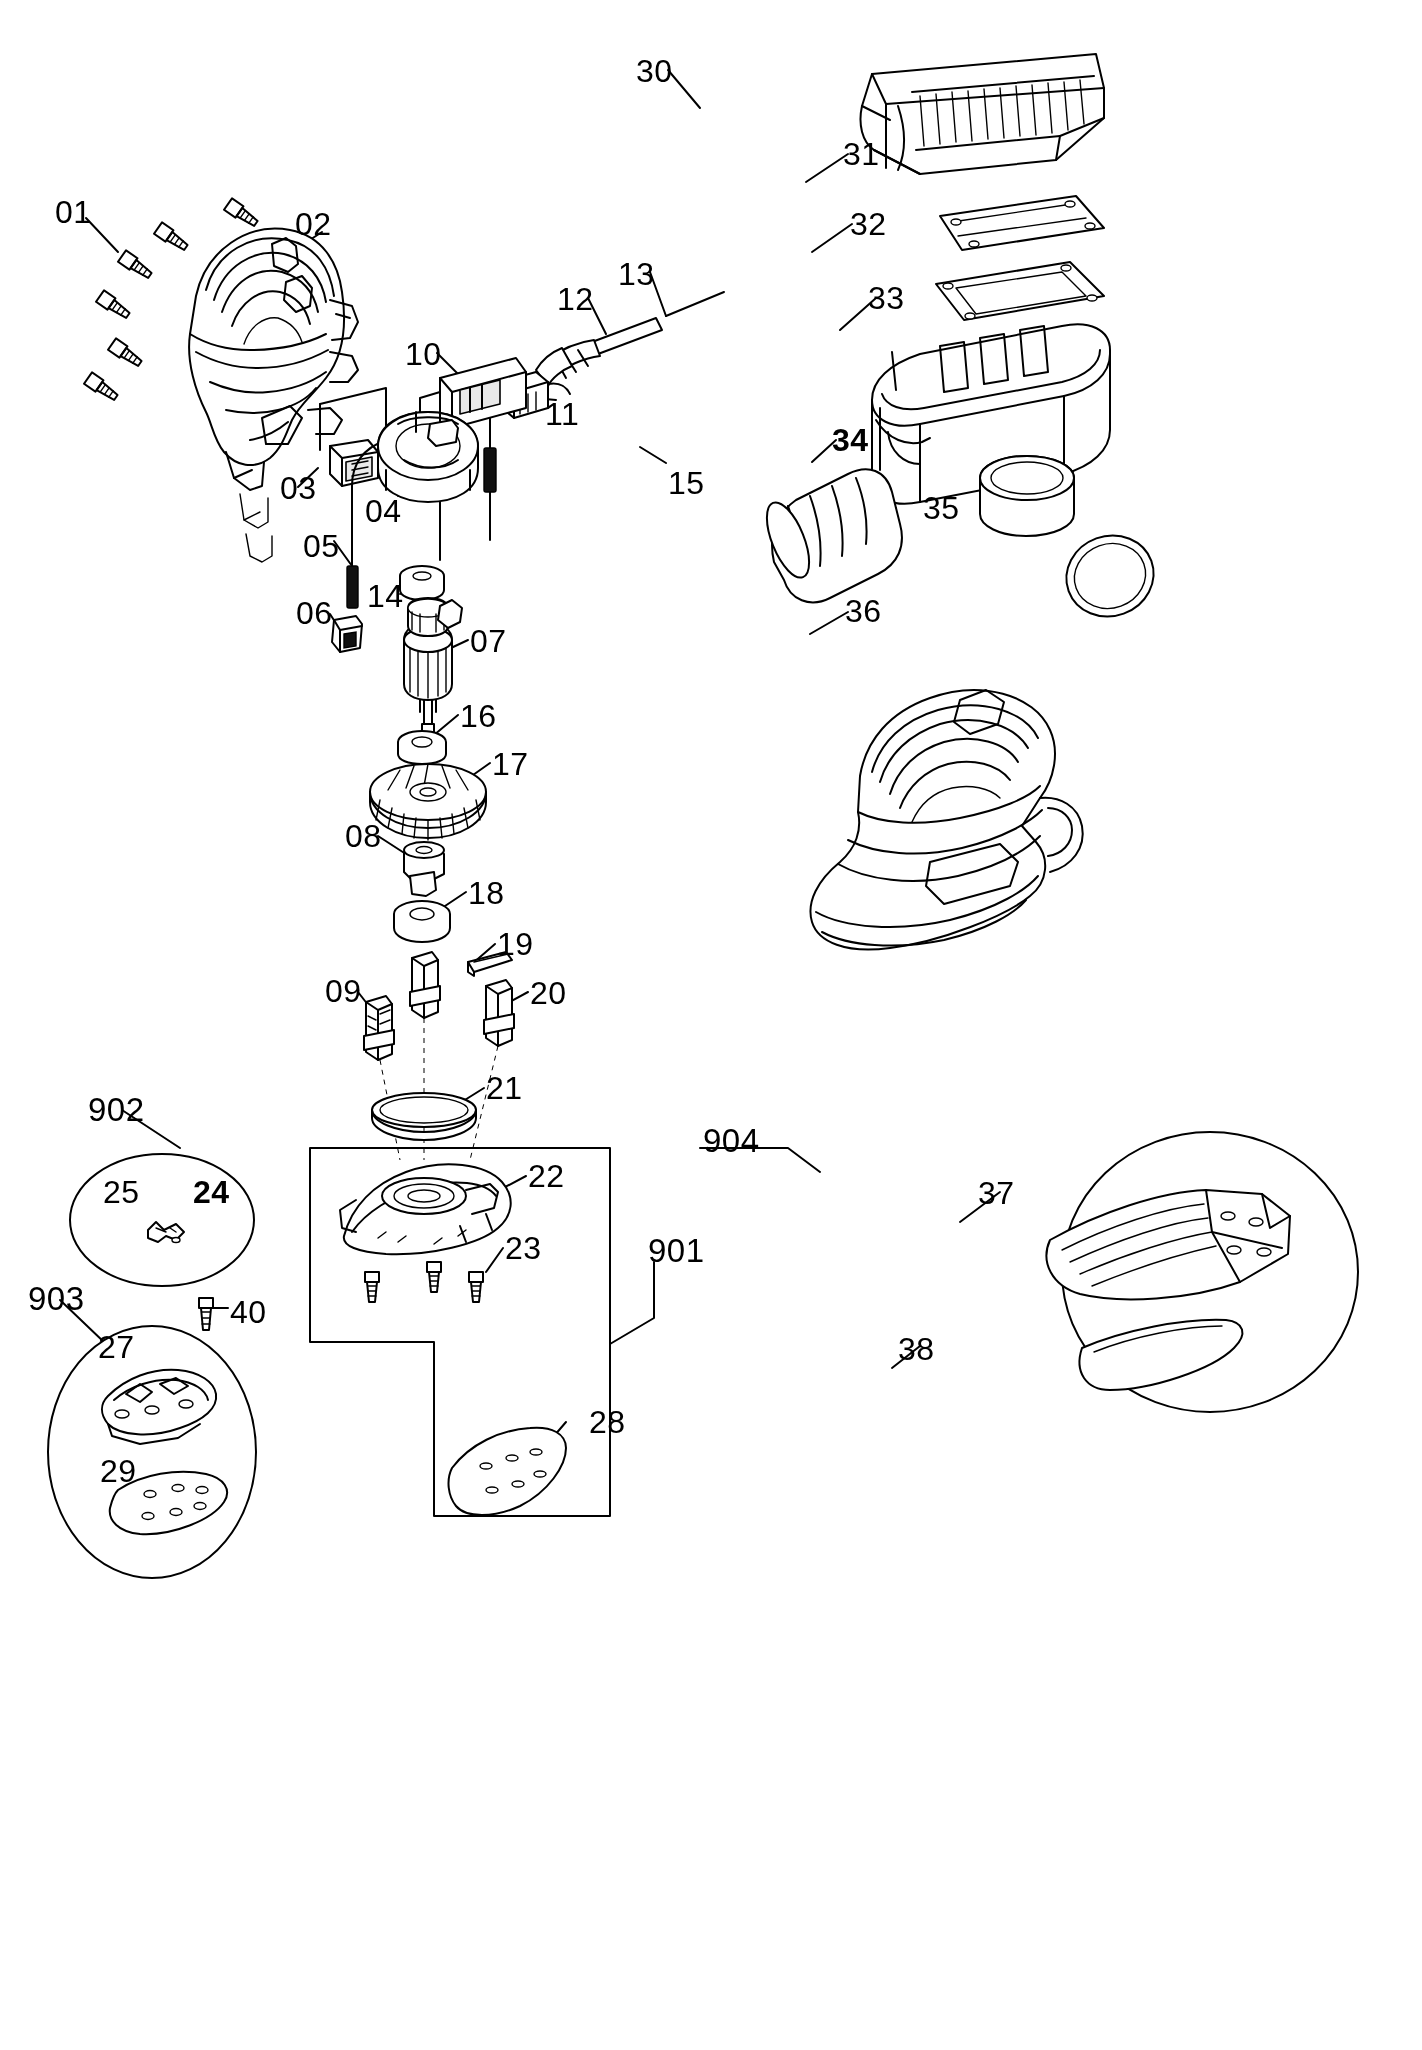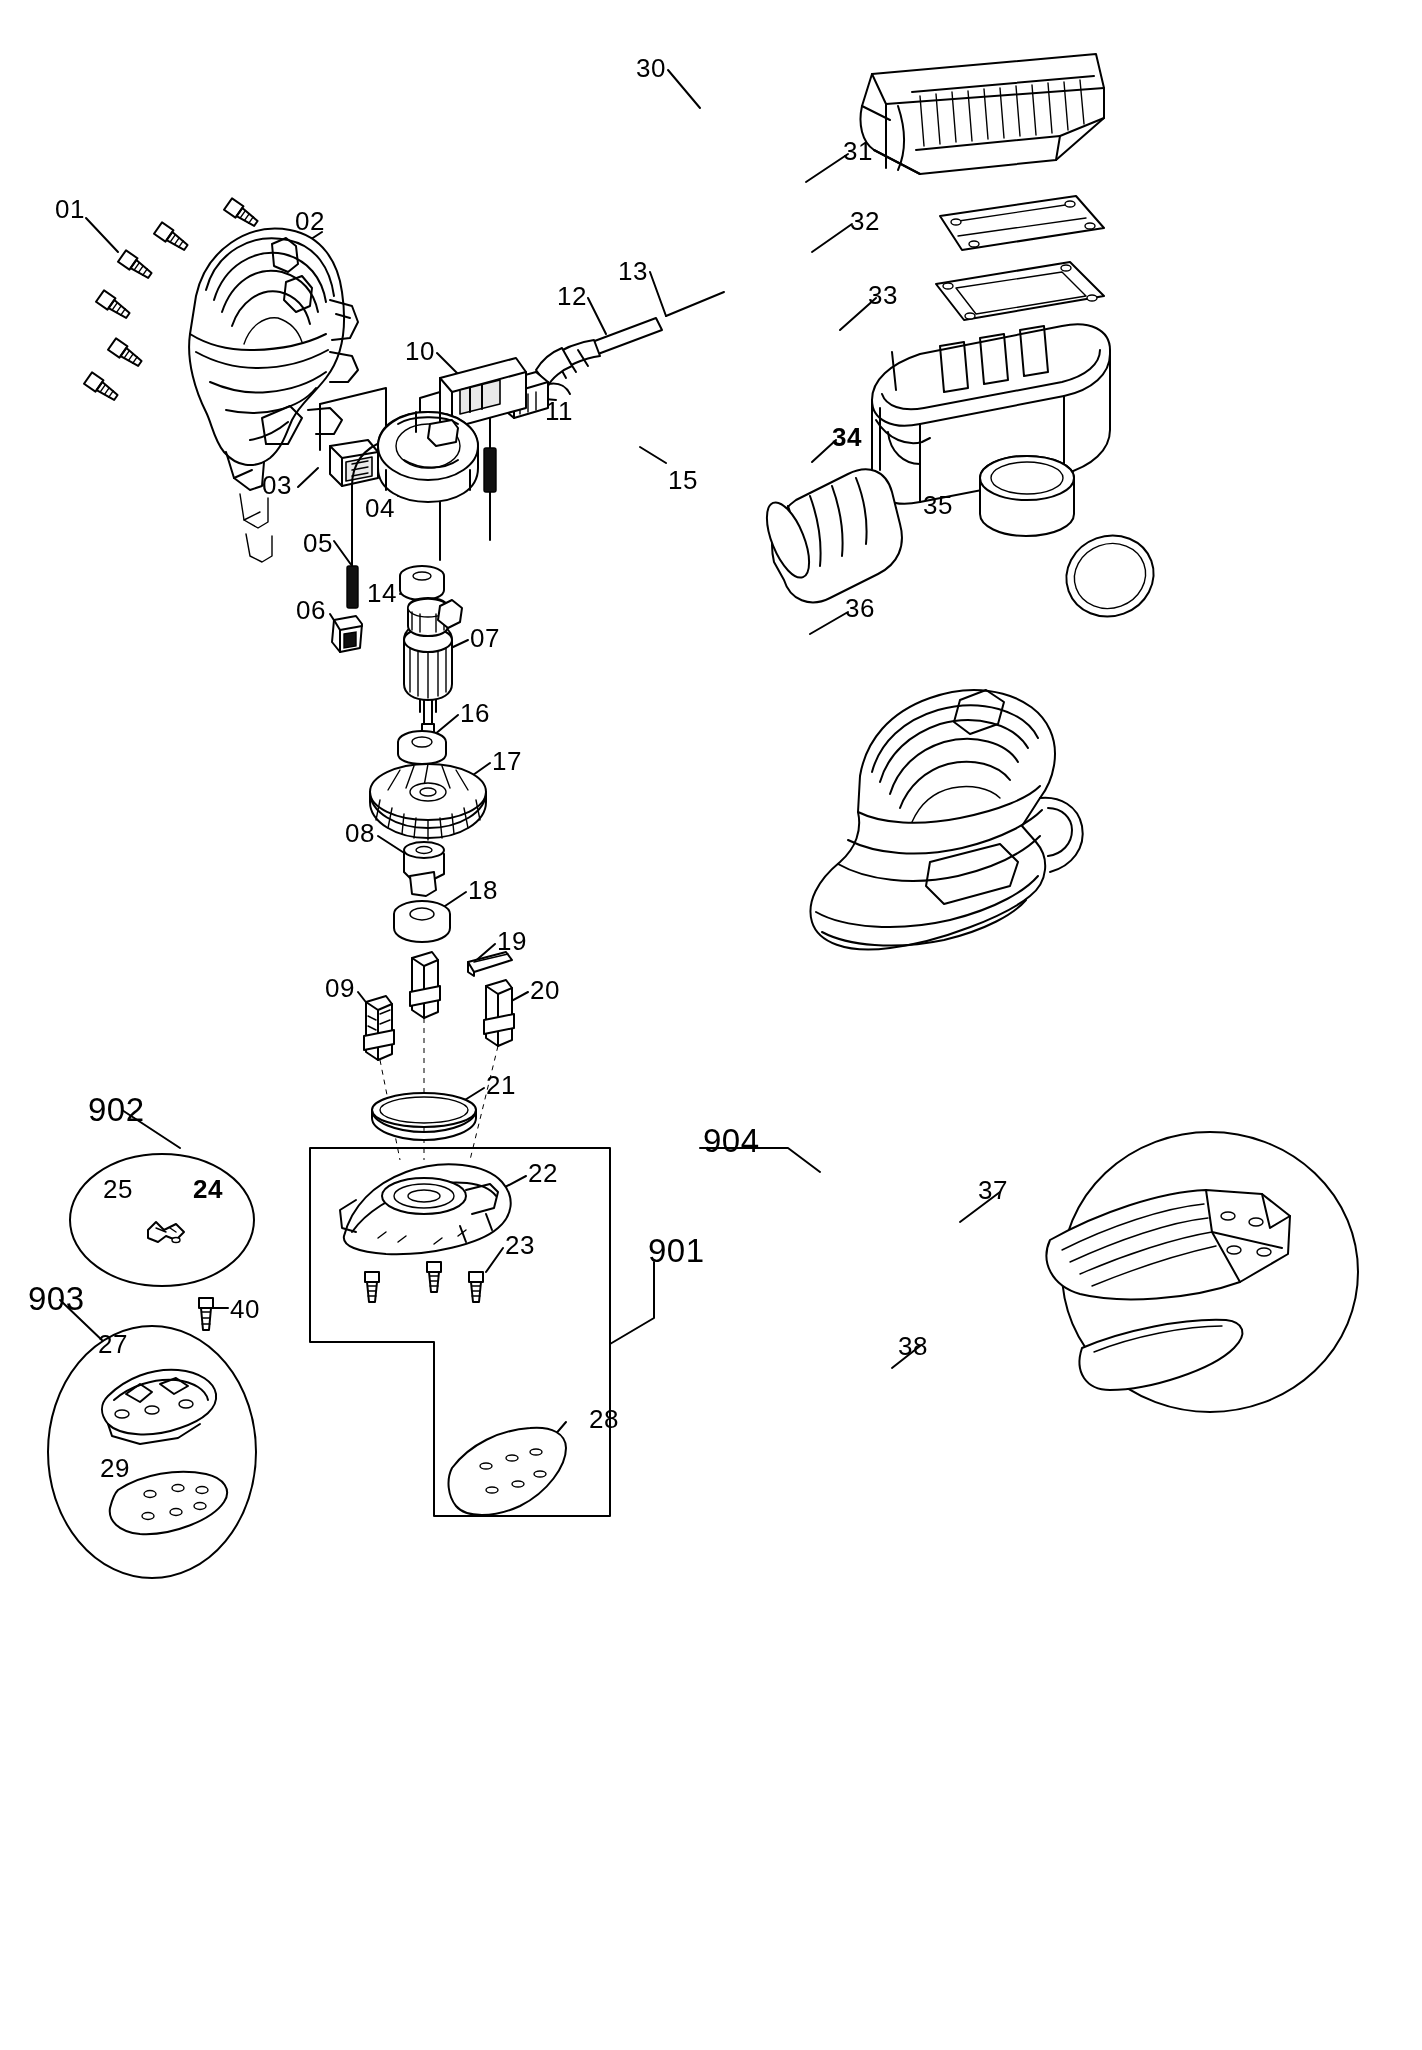--- a/index.html
+++ b/index.html
@@ -20,21 +20,21 @@
   #sheet svg.art {
     position: absolute;
     left: 0;
     top: 0;
     width: 1422px;
     height: 2050px;
   }
   .callout {
     position: absolute;
     font-family: "Liberation Sans", sans-serif;
-    font-size: 26px;
+    font-size: 32px;
     font-weight: 400;
     color: #000000;
     white-space: nowrap;
     line-height: 1;
     letter-spacing: 0.5px;
   }
   .callout.big {
     font-size: 33px;
   }
 </style>
@@ -521,21 +521,21 @@
       <path class="ln" d="M930 862 L1000 844 L1018 862 L1010 886 L944 904 L926 886 Z"></path>
       <path class="ln" d="M960 700 L986 690 L1004 702 L998 724 L970 734 L954 722 Z"></path>
       <path class="ln" d="M1040 798 C1060 796 1078 806 1082 826 C1086 848 1072 866 1050 872"></path>
       <path class="ln" d="M1048 808 C1062 808 1072 818 1072 830 C1072 844 1062 854 1048 856"></path>
       <path class="ln" d="M822 932 C848 946 896 950 944 940 C986 930 1014 914 1026 900"></path>
     </g>
   </svg>
 
   <div class="callout" style="left:55px;  top:196px;">01</div>
   <div class="callout" style="left:295px; top:208px;">02</div>
-  <div class="callout" style="left:262px; top:472px;">03</div>
+  <div class="callout" style="left:280px; top:472px;">03</div>
   <div class="callout" style="left:365px; top:495px;">04</div>
   <div class="callout" style="left:303px; top:530px;">05</div>
   <div class="callout" style="left:296px; top:597px;">06</div>
   <div class="callout" style="left:470px; top:625px;">07</div>
   <div class="callout" style="left:345px; top:820px;">08</div>
   <div class="callout" style="left:325px; top:975px;">09</div>
   <div class="callout" style="left:405px; top:338px;">10</div>
   <div class="callout" style="left:545px; top:398px;">11</div>
   <div class="callout" style="left:557px; top:283px;">12</div>
   <div class="callout" style="left:618px; top:258px;">13</div>

